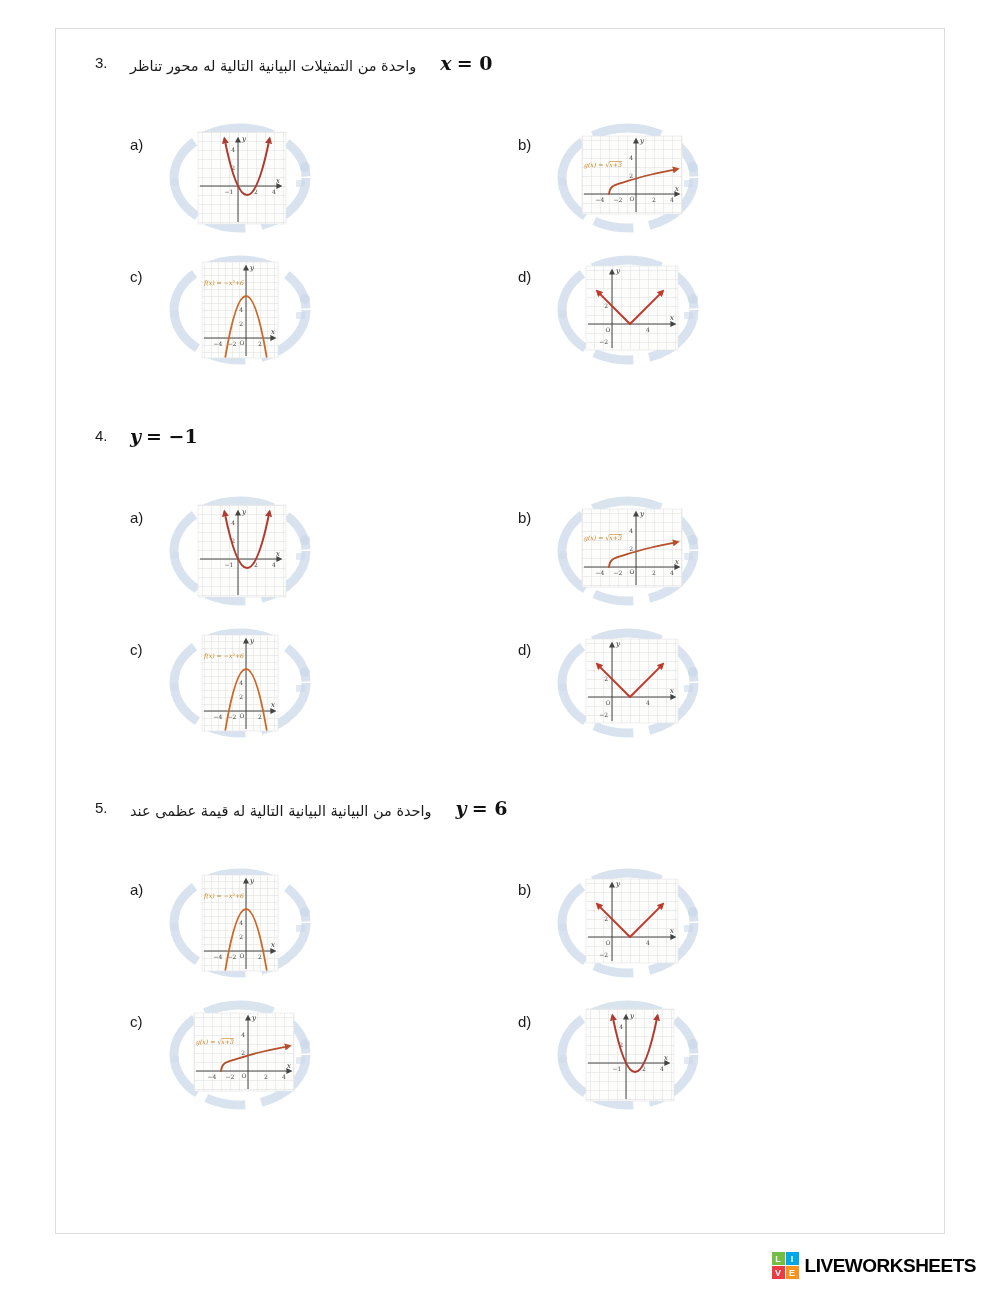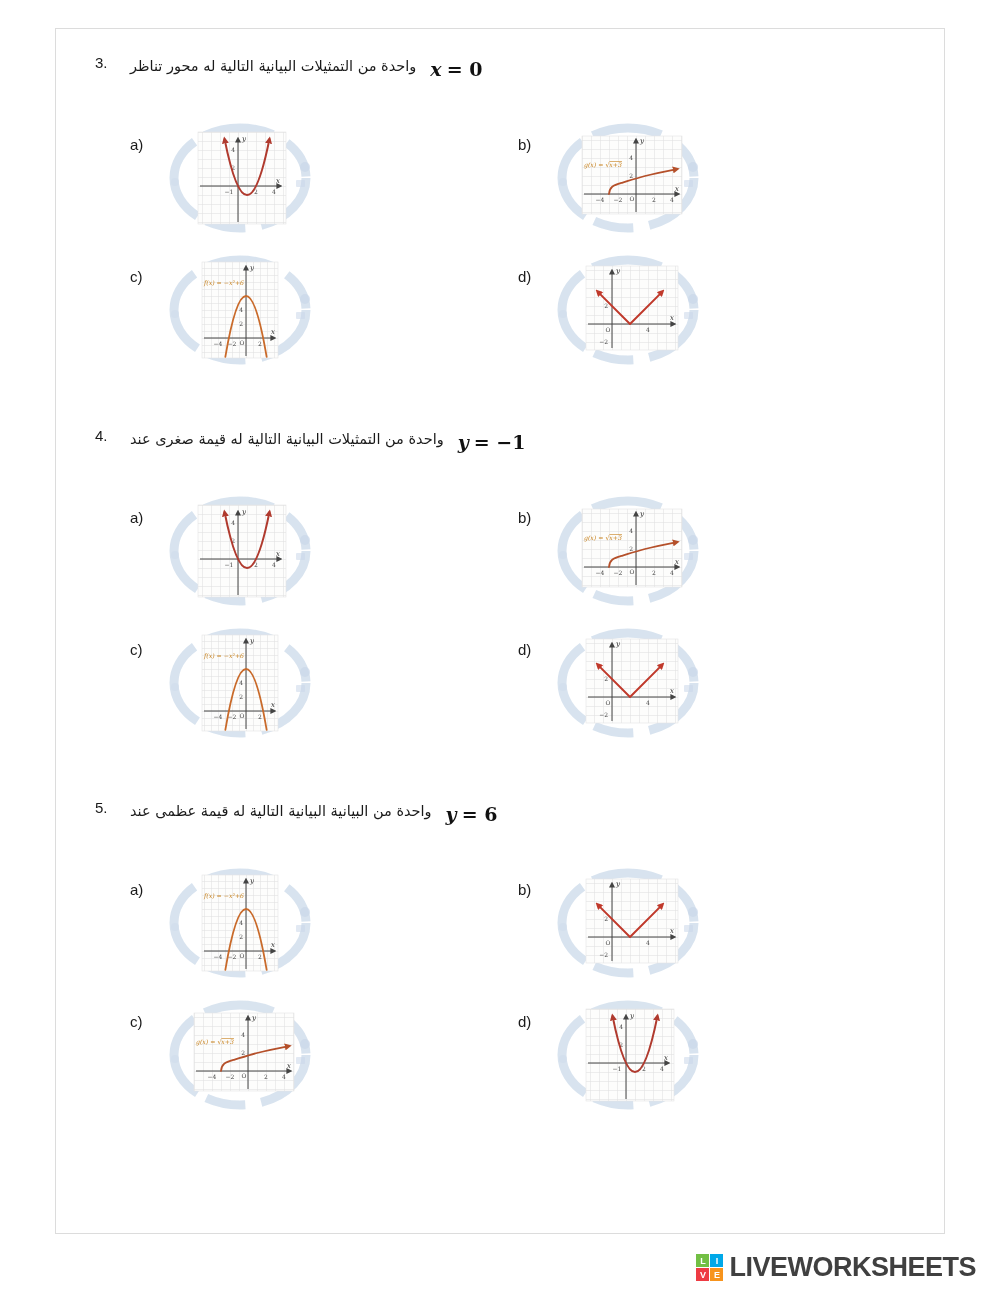--- a/index.html
+++ b/index.html
@@ -3,21 +3,21 @@
 <meta charset="utf-8">
 <style>
   html,body{margin:0;padding:0;background:#fff;}
   .page{position:relative;width:1000px;height:1294px;background:#fff;overflow:hidden;
         font-family:"Liberation Sans",sans-serif;color:#1a1a1a;}
   .border-box{position:absolute;left:55px;top:28px;width:888px;height:1204px;
         border:1px solid #dcdcdc;}
   .question{position:absolute;left:0;width:1000px;}
   .q3{top:52px}.q4{top:425px}.q5{top:797px}
   .qnum{position:absolute;left:95px;top:2px;font-size:15px;}
-  .qheader{position:absolute;left:130px;top:0;display:flex;align-items:flex-end;gap:14px;}
+  .qheader{position:absolute;left:130px;top:0;display:flex;align-items:flex-start;gap:24px;}
   .qtext{font-family:"DejaVu Sans",sans-serif;font-size:14.5px;direction:rtl;line-height:28px;}
   .math{font-family:"DejaVu Serif",serif;font-size:19px;font-weight:bold;color:#111;
         display:inline-flex;gap:5px;align-items:baseline;}
   .math .var{font-style:italic;}
   .opt{position:absolute;display:flex;gap:16px;}
   .pos-a{left:130px;top:70px}
   .pos-b{left:518px;top:70px}
   .pos-c{left:130px;top:202px}
   .pos-d{left:518px;top:202px}
   .opt-label{font-size:15px;padding-top:14px;width:22px;}
@@ -25,21 +25,21 @@
   svg text{user-select:none;}
   .tk{font:6px "DejaVu Serif",serif;fill:#444;}
   .al{font:italic 7px "DejaVu Serif",serif;fill:#333;}
   .fl{font:italic 6.2px "DejaVu Serif",serif;}
   .footer{position:absolute;top:1252px;right:24px;display:flex;align-items:center;gap:6px;}
   .logo{display:grid;grid-template-columns:13px 13px;grid-auto-rows:13px;gap:1px;}
   .sq{display:flex;align-items:center;justify-content:center;color:#fff;font-size:9px;
       font-weight:bold;}
   .sq-l{background:#72bf44}.sq-i{background:#00a8e8}
   .sq-v{background:#ee3b43}.sq-e{background:#f7941d}
-  .brand{font-size:27px;font-weight:bold;color:#404040;letter-spacing:-0.5px;}
+  .brand{font-size:19px;font-weight:bold;color:#000000;letter-spacing:-0.5px;}
 </style>
 </head>
 <body>
 
 <div class="page">
   <div class="border-box"></div>
 
   <section class="question q3">
     <div class="qnum">3.</div>
     <div class="qheader">
@@ -216,21 +216,20 @@
     </g>
     <path d="M41.6,37.6 L74,70 L106.4,37.6" fill="none" stroke="#c0392b" stroke-width="2" stroke-linejoin="round" marker-start="url(#arV)" marker-end="url(#arV)"></path>
   </svg>
 </div>
     </div>
   </section>
 
   <section class="question q4">
     <div class="qnum">4.</div>
     <div class="qheader">
-      <span class="qtext">واحدة من التمثيلات البيانية التالية له قيمة صغرى عند</span>
       <span class="math">
           <i class="var">y</i>
           <span>= −1</span>
         </span>
     </div>
     <div class="opt pos-a">
       <span class="opt-label">a)</span>
       <div class="graph">
   <svg width="150" height="112" viewBox="0 0 150 112" role="img">
     <defs>

